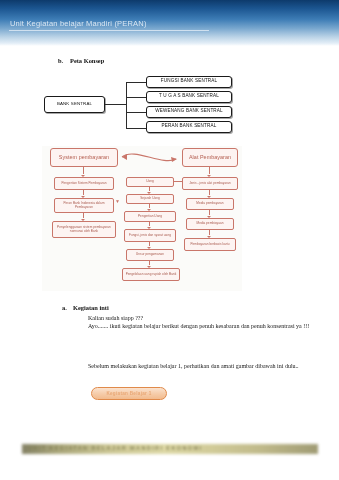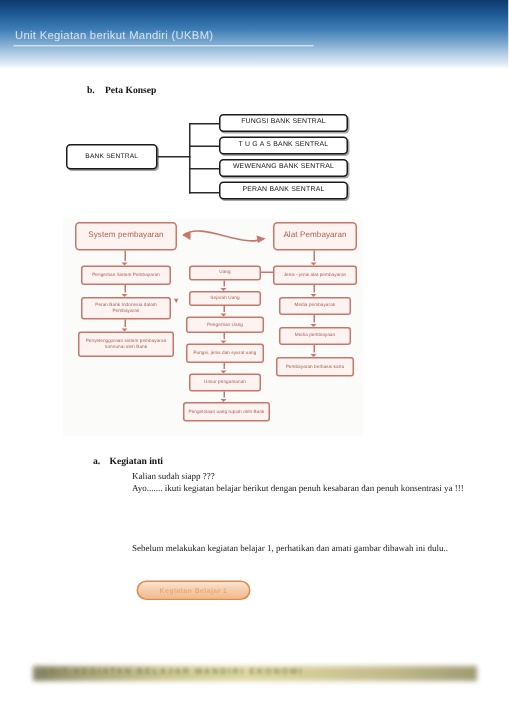--- a/index.html
+++ b/index.html
@@ -166,21 +166,21 @@
     font-family:"Liberation Sans",sans-serif;
     font-size:5.5px;font-weight:bold;color:#7d7a50;
     letter-spacing:1.4px;white-space:nowrap;overflow:hidden;
     filter:blur(1.1px);opacity:.75;
   }
 </style>
 </head>
 <body>
 
 <div class="header">
-  <div class="header-title">Unit Kegiatan berikut Mandiri (UKBM)</div>
+  <div class="header-title">Unit Kegiatan belajar Mandiri (PERAN)</div>
   <div class="header-rule"></div>
 </div>
 
 <div class="page">
 
   <div class="sec-label sec-b">
     <span class="mark">b.</span><span>Peta Konsep</span>
   </div>
 
   <div class="cmap">

